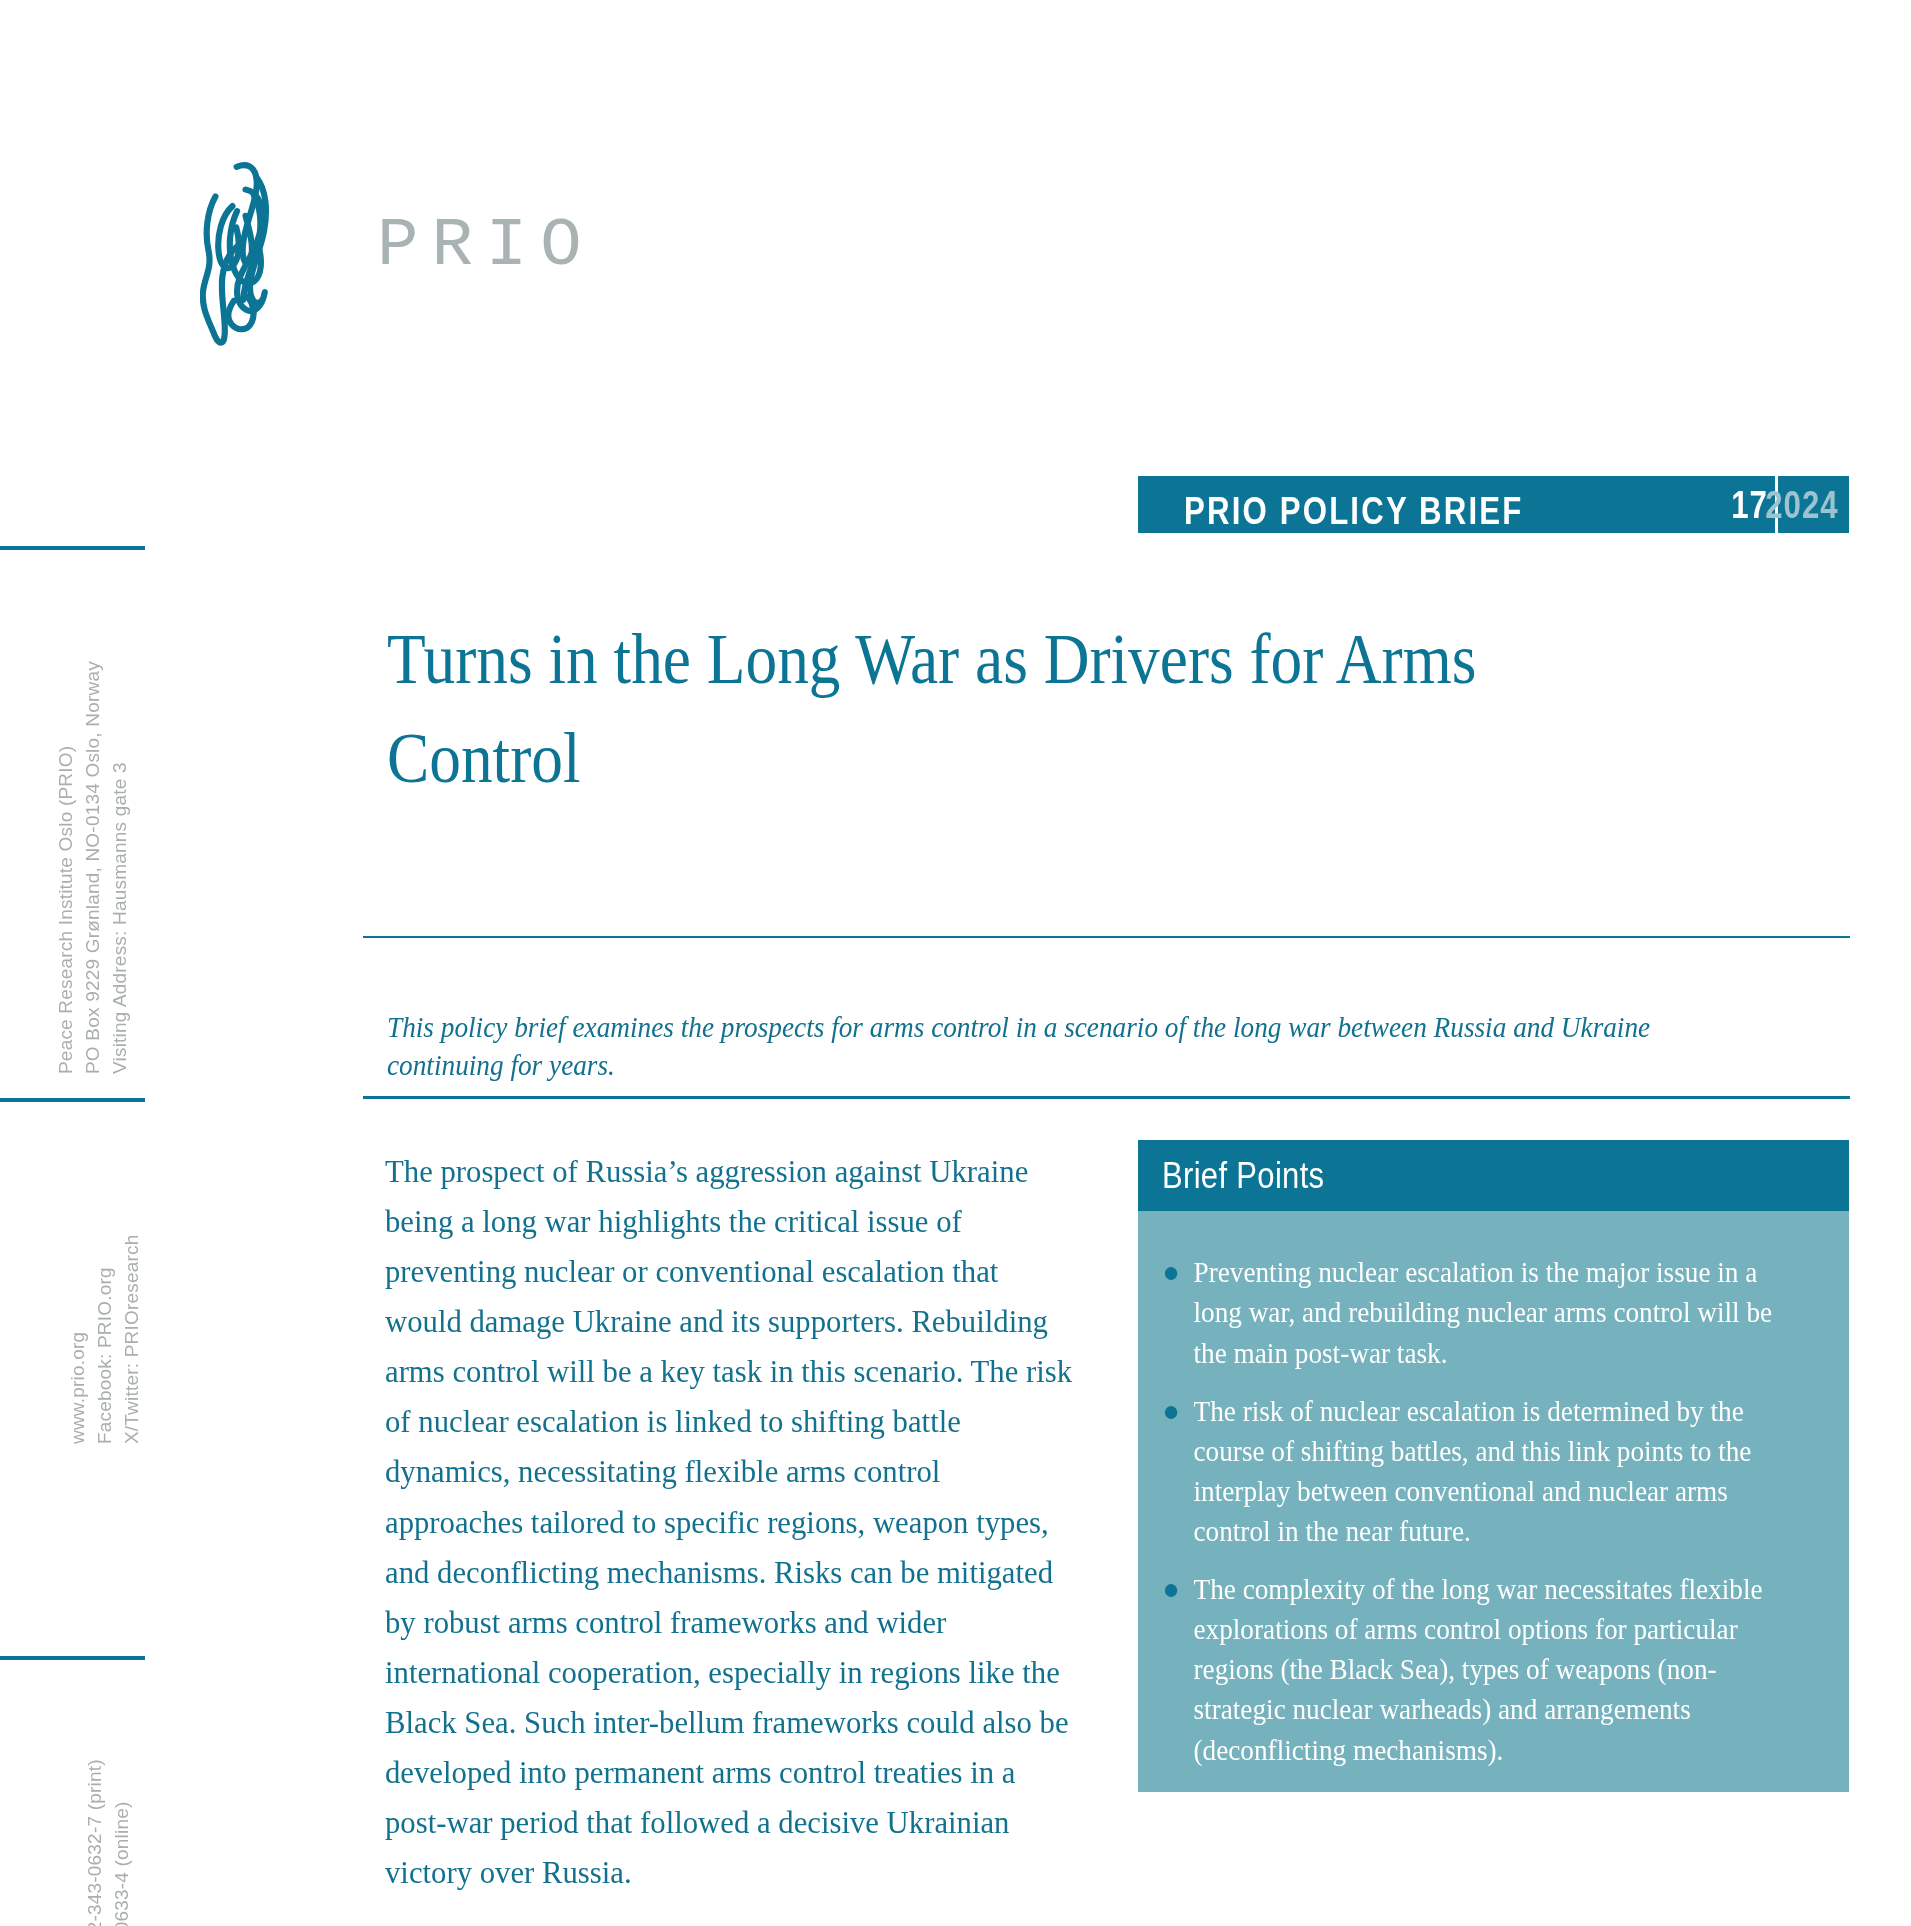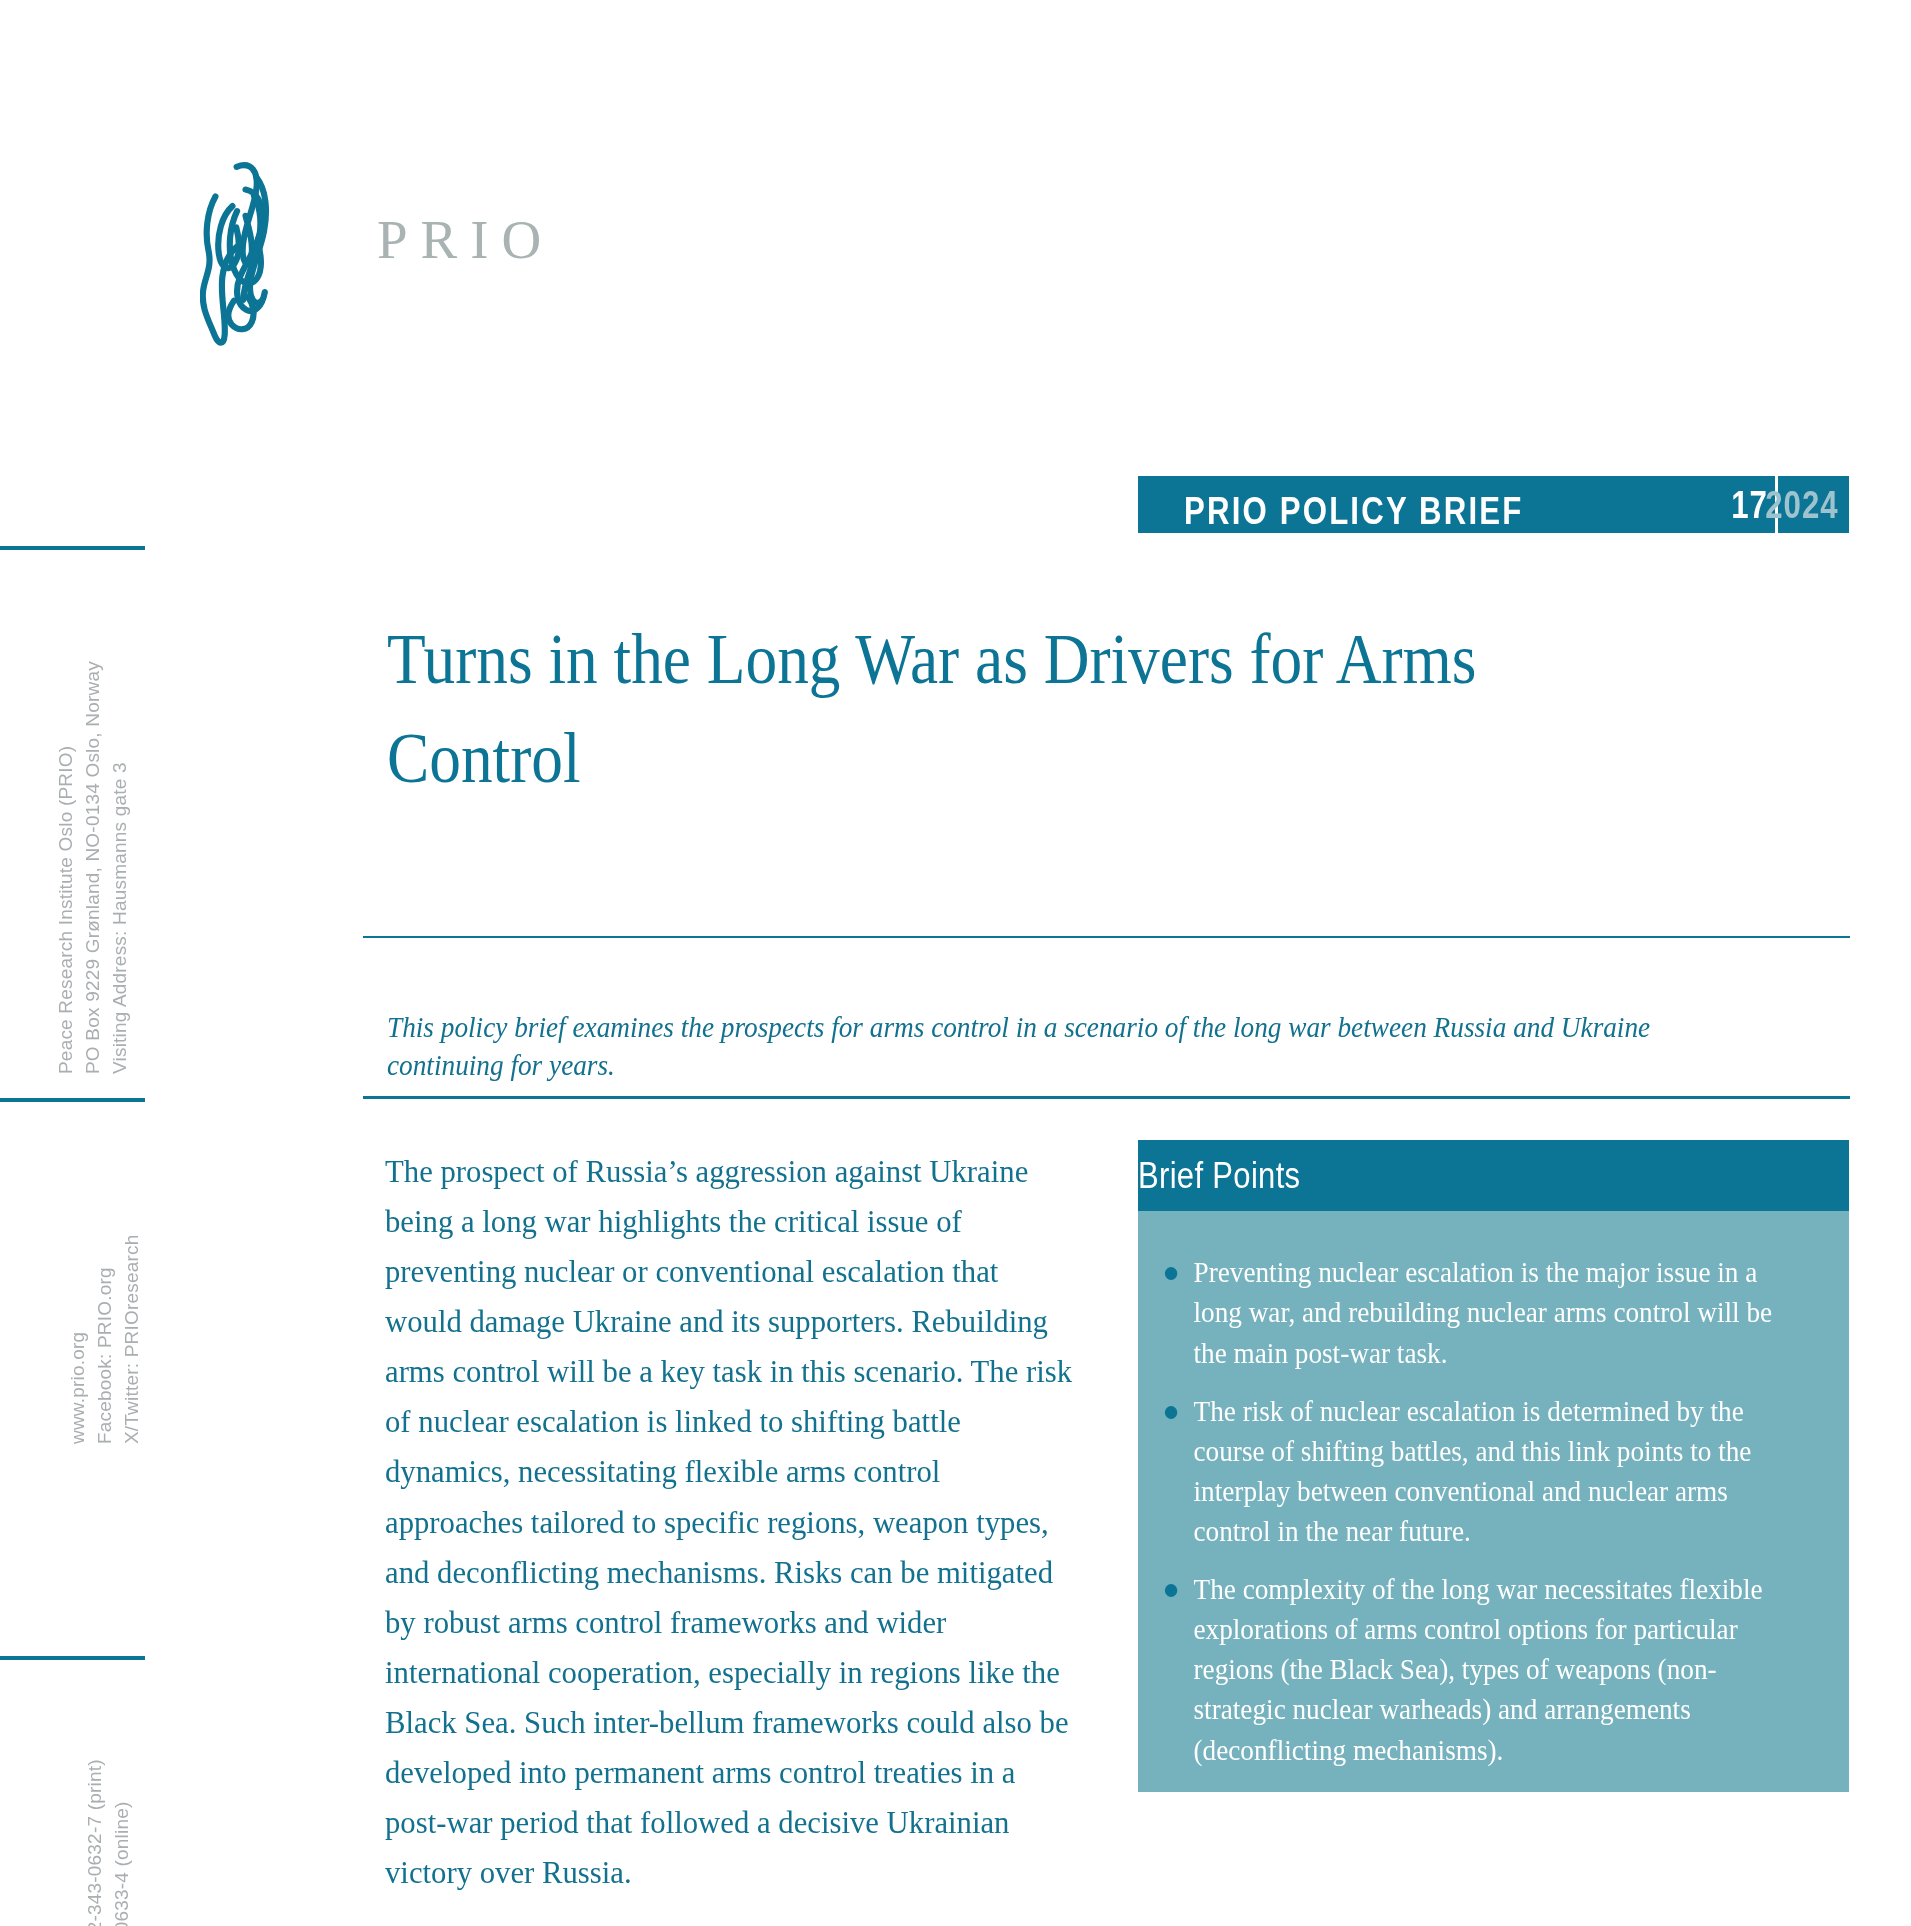--- a/index.html
+++ b/index.html
@@ -33,22 +33,22 @@
     position: absolute;
     left: 0;
     top: 0;
     width: 162px;
     height: 193px;
   }
   #logo-wordmark {
     position: absolute;
     left: 177px;
     top: 58px;
-    font-family: Liberation Serif, serif;
-    font-size: 55px;
+    font-family: Liberation Mono, monospace;
+    font-size: 69px;
     letter-spacing: 13px;
     color: #a9b3b4;
     font-weight: 400;
     line-height: 1;
     white-space: nowrap;
   }
 
   
   .side-rule {
     position: absolute;
@@ -222,20 +222,21 @@
     left: 1138px;
     top: 1140px;
     width: 711px;
     background: #76b2bd;
   }
   #brief-header {
     background: #0c7494;
     height: 71px;
     display: flex;
     align-items: center;
+    padding-left: 24px;
     box-sizing: border-box;
   }
   #brief-header-text {
     font-family: "Liberation Sans", sans-serif;
     font-size: 36px;
     font-weight: 400;
     color: #ffffff;
     letter-spacing: 0.4px;
     transform: scaleX(0.86);
     transform-origin: left center;

